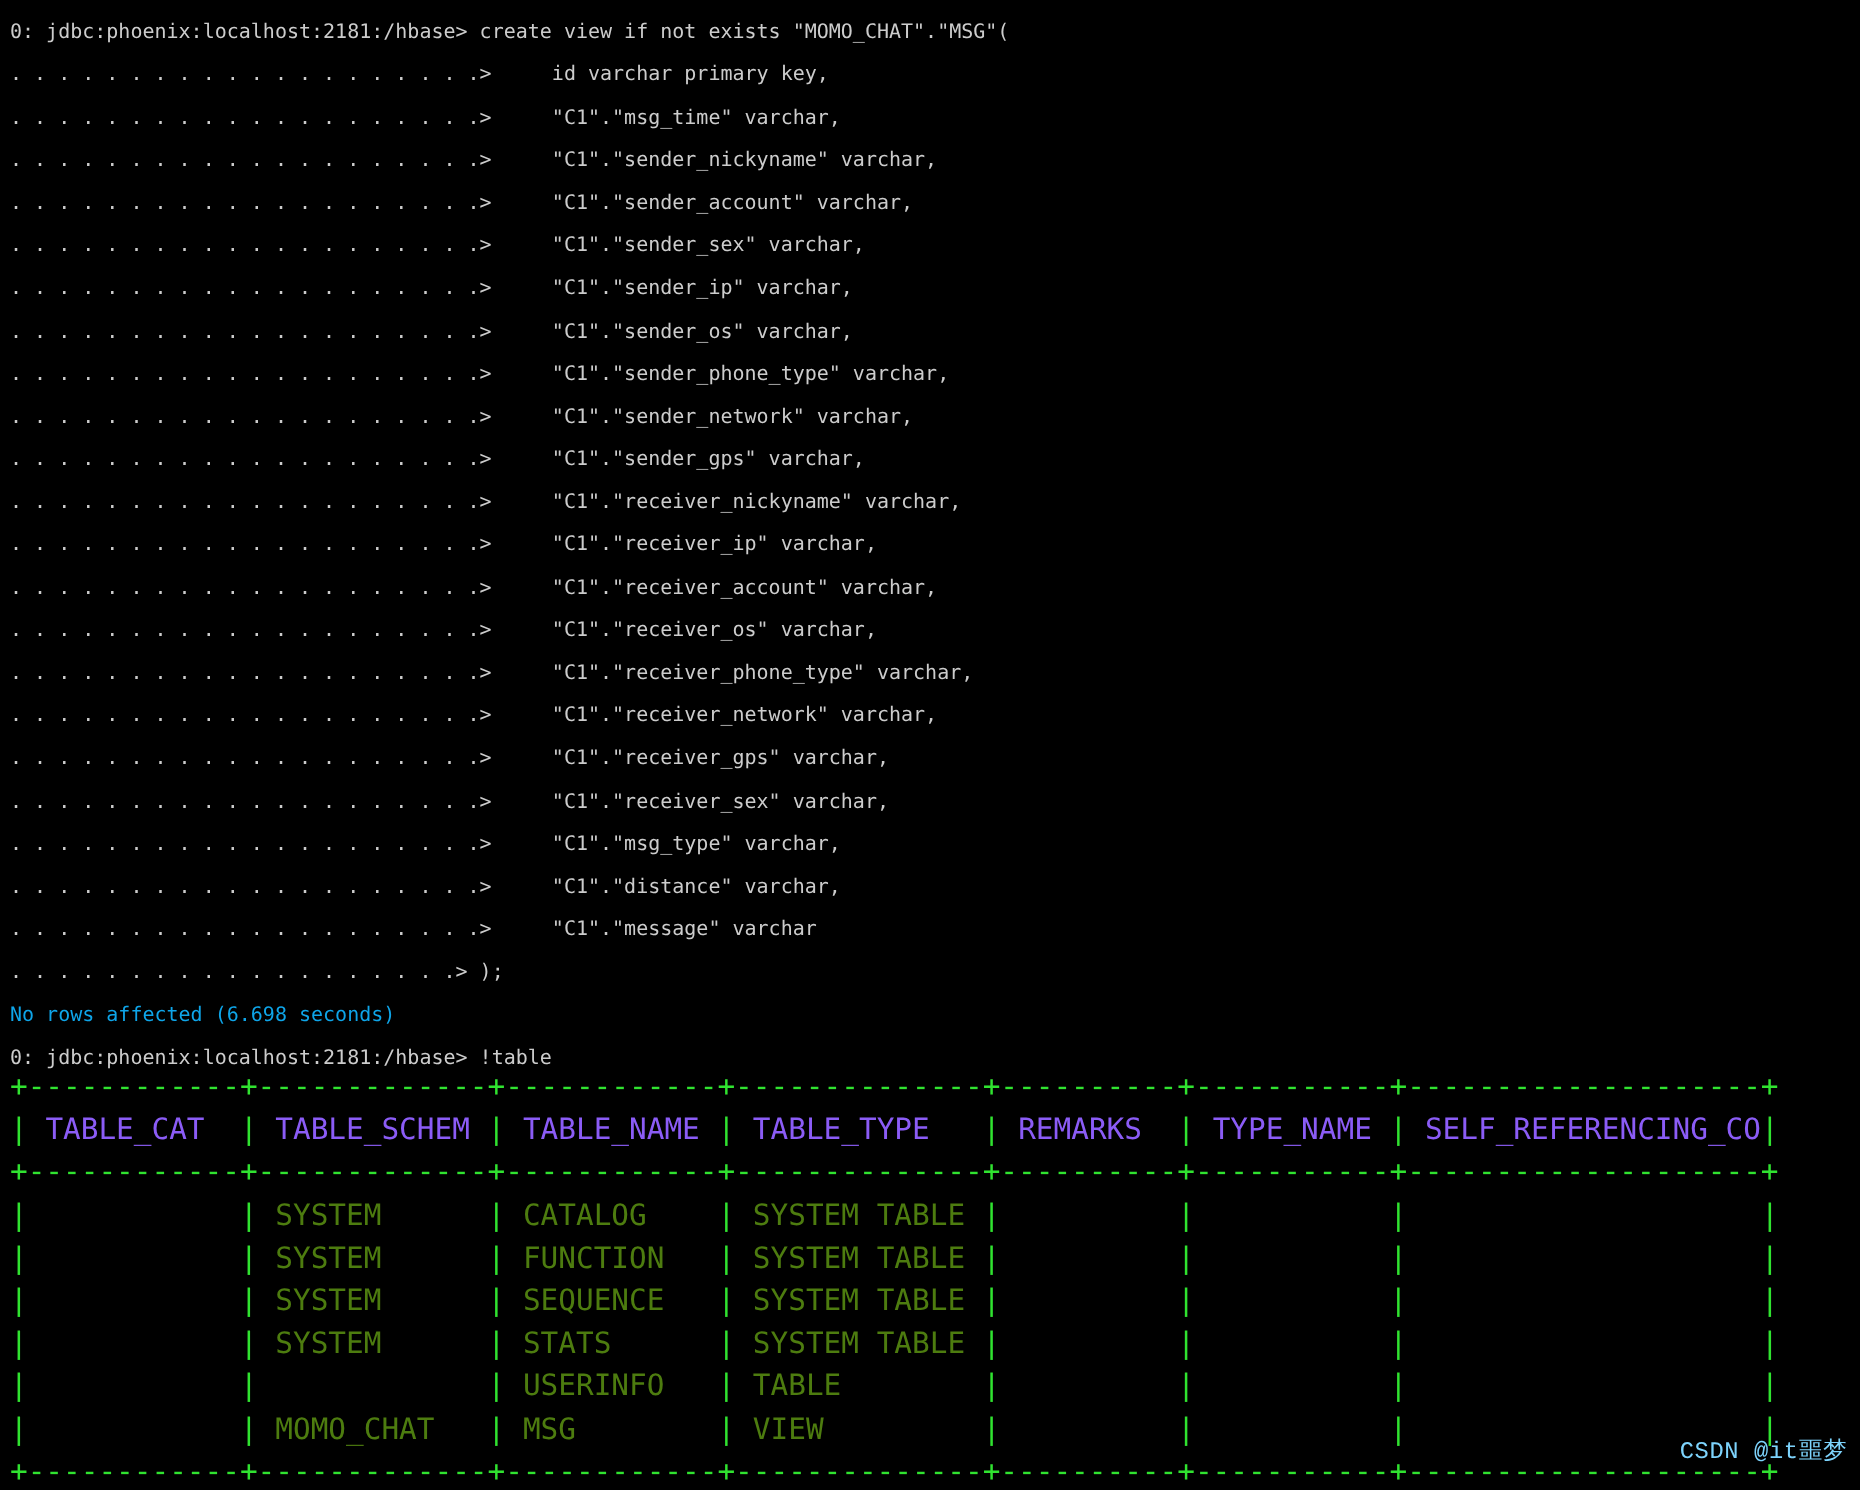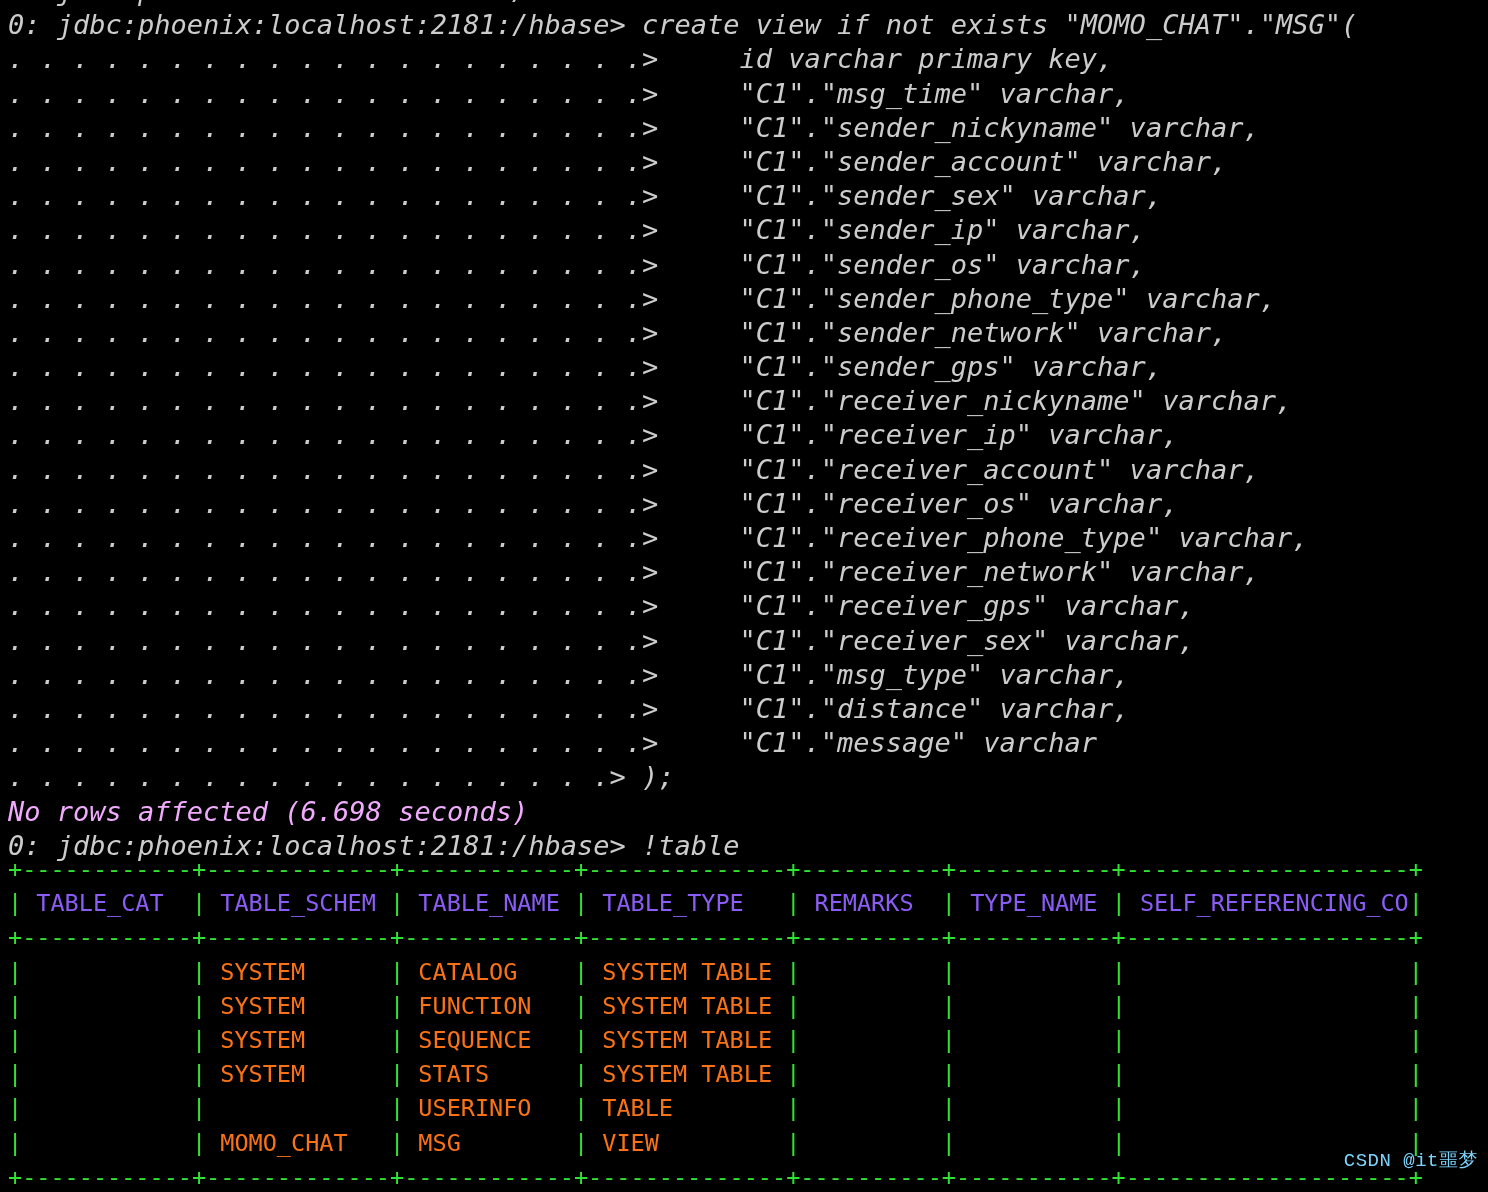--- a/index.html
+++ b/index.html
@@ -35,50 +35,49 @@
     left: 8px;
     top: -26px;
     width: 1480px;
   }
 
   .line {
     display: block;
     height: 34.2px;
     white-space: pre;
     font-family: "DejaVu Sans Mono", "Liberation Mono", monospace;
-    font-size: 27px;
+    font-size: 16px;
     line-height: 34.2px;
     color: #cccccc;
-    font-style: italic;
   }
 
   .line.sql    { color: #cccccc; }
   .line.prompt { color: #cccccc; }
-  .line.result { color: #f0abfc; }
+  .line.result { color: #0ea5e9; }
 
   
   #table-block {
     position: absolute;
     left: 8px;
     top: 852px;
     width: 1480px;
     font-family: "DejaVu Sans Mono", "Liberation Mono", monospace;
     font-size: 23.5px;
     line-height: 34.2px;
     white-space: pre;
   }
   .trow {
     display: block;
     height: 34.2px;
     line-height: 34.2px;
     white-space: pre;
   }
   .sep   { color: #30e330; }
   .bar   { color: #30e330; }
-  .cell  { color: #f97316; margin-top: 32px; }
+  .cell  { color: #4d7c0f; margin-top: 32px; }
   .head  { color: #8b5cf6; }
 
   
   #watermark {
     position: absolute;
     right: 10px;
     bottom: 14px;
     color: #7dd3fc;
     font-size: 19px;
     font-family: Liberation Mono, monospace;

